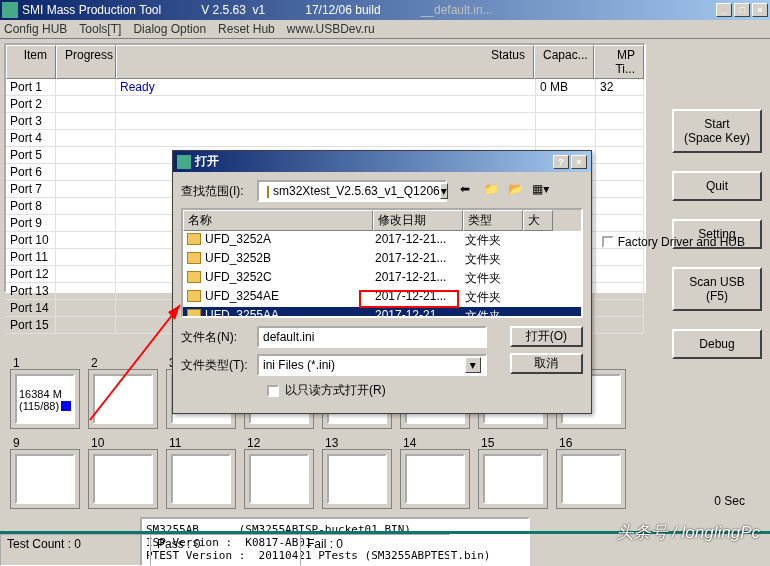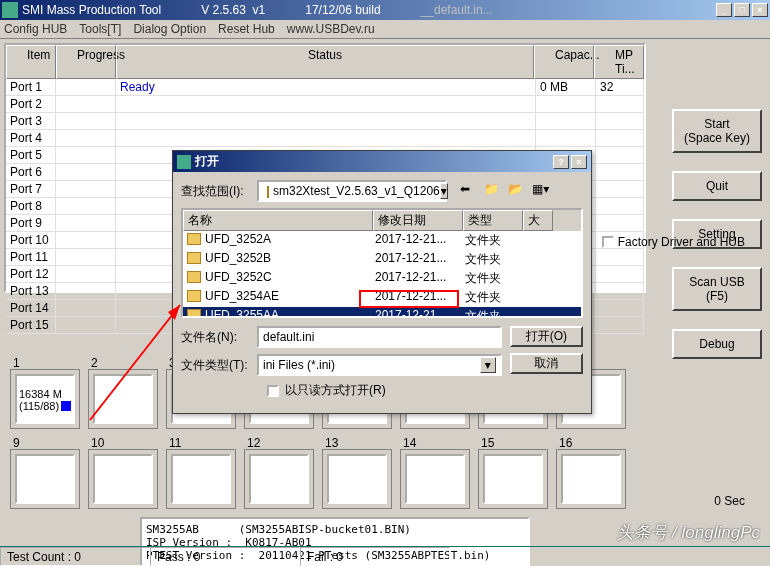--- a/index.html
+++ b/index.html
@@ -8,36 +8,36 @@
 .titlebar .icon{width:16px;height:16px;background:#4a8;margin-right:4px}
 .titlebar-text{flex:1;display:flex;gap:40px}
 .titlebar-text span{white-space:pre}
 .winbtns{display:flex;gap:2px}
 .winbtn{width:16px;height:14px;background:#d4d0c8;border:1px solid #fff;border-right-color:#404040;border-bottom-color:#404040;font-size:9px;text-align:center;line-height:12px;font-weight:bold}
 .menubar{background:#d4d0c8;padding:2px 4px;display:flex;gap:12px;border-bottom:1px solid #808080}
 .menubar span{color:#333}
 .main{position:relative;padding:4px}
 .table{border:2px inset #fff;background:#fff;width:642px;height:250px}
 .thead{display:flex;background:#d4d0c8}
-.th{border:1px solid;border-color:#fff #808080 #808080 #fff;padding:2px 20px;text-align:center}
+.th{border:1px solid;border-color:#fff #808080 #808080 #fff;padding:2px 8px;text-align:right}
 .tbody{overflow:hidden}
 .tr{display:flex;border-bottom:1px solid #e0e0e0}
 .td{padding:1px 4px;border-right:1px solid #e0e0e0}
 .sidebtns{position:absolute;right:8px;top:70px;display:flex;flex-direction:column;gap:18px}
 .btn3d{background:#d4d0c8;border:2px solid;border-color:#fff #404040 #404040 #fff;padding:6px 8px;width:90px;text-align:center;cursor:pointer}
 .slots{position:absolute;left:10px;top:330px;display:flex;gap:8px}
 .slot{border:1px solid #808080;width:70px;height:60px;position:relative}
 .slot-num{position:absolute;top:-14px;left:2px}
 .slot-inner{position:absolute;inset:4px;border:2px inset #fff;background:#fff}
 .slots2{position:absolute;left:10px;top:410px;display:flex;gap:8px}
 .info{position:absolute;left:140px;top:478px;width:390px;height:50px;border:2px inset #fff;background:#fff;padding:4px;font-family:monospace;white-space:pre;font-size:11px}
 .sec{position:absolute;right:25px;top:455px}
 .factory{position:absolute;right:25px;bottom:48px;display:flex;align-items:center;gap:4px}
 .ckbox{width:12px;height:12px;border:2px inset #fff;background:#fff}
-.statusbar{position:absolute;bottom:0;left:0;right:0;height:20px;border-top:1px solid #0f766e;display:flex}
+.statusbar{position:absolute;bottom:0;left:0;right:0;height:35px;border-top:3px solid #0f766e;display:flex}
 .statusbar div{border:1px inset #fff;padding:2px 6px;min-width:150px}
 .watermark{position:absolute;right:10px;bottom:22px;color:#fff;font-size:17px;font-style:italic;text-shadow:0 0 2px #000}
 .dialog{position:absolute;left:172px;top:150px;width:420px;background:#d4d0c8;border:1px solid #404040;box-shadow:2px 2px 4px rgba(0,0,0,0.3)}
 .dlg-title{background:linear-gradient(to right,#0a246a,#a6caf0);color:#fff;padding:2px 4px;display:flex;align-items:center}
 .dlg-title .t{flex:1;font-weight:bold}
 .dlg-body{padding:8px}
 .dlg-row{display:flex;align-items:center;gap:6px;margin-bottom:6px}
 .dlg-row label{width:70px}
 .combo{flex:1;background:#fff;border:2px inset #fff;padding:1px 4px;display:flex;align-items:center}
 .combo .arrow{background:#d4d0c8;border:1px solid;border-color:#fff #404040 #404040 #fff;width:16px;text-align:center;margin-left:auto}
@@ -356,21 +356,21 @@
   <span style="width:60px">文件夹</span>
           </div>
           <div class="fl-row sel">
             <span class="folder-icon"></span>
   <span style="width:170px">UFD_3255AA</span>
   <span style="width:90px">2017-12-21...</span>
   <span style="width:60px">文件夹</span>
           </div>
         </div>
     </div>
-    <div style="display:flex;gap:8px;margin-top:8px">
+    <div style="display:flex;gap:23px;margin-top:8px">
       <div style="flex:1">
         <div class="dlg-row">
           <label>文件名(N):</label>
           <div class="input-flat">default.ini</div>
         </div>
         <div class="dlg-row">
           <label>文件类型(T):</label>
           <div class="combo">
             <span>ini Files (*.ini)</span>
             <span class="arrow">▾</span>

